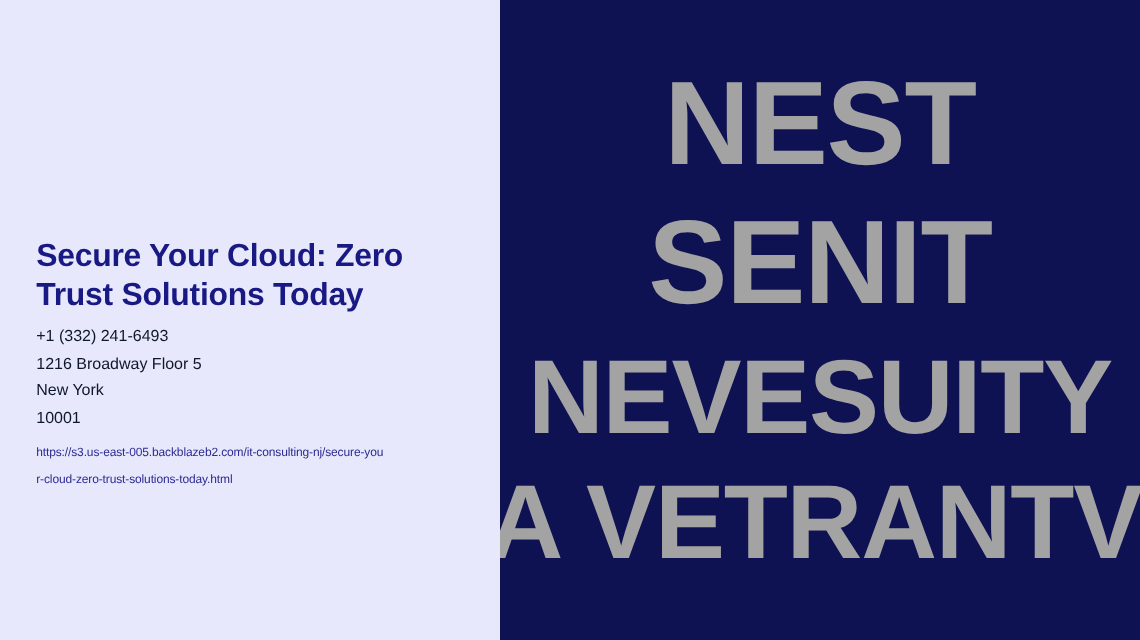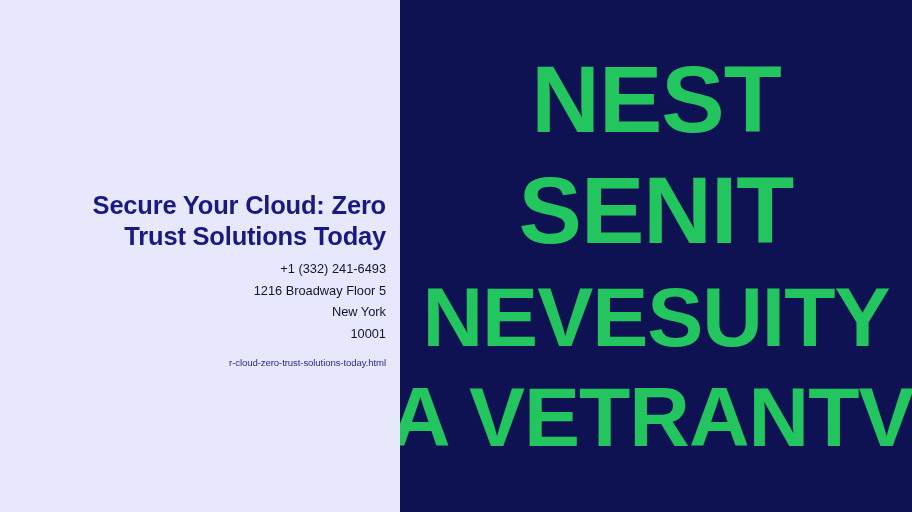--- a/index.html
+++ b/index.html
@@ -28,22 +28,21 @@
     height: 512px;
     flex: 0 0 400px;
     background: #e8e8fc;
     overflow: hidden;
   }
 
   .info-block {
     position: absolute;
     left: 29px;
     top: 190px;
-    right: 14px;
-    text-align: right;
+    right: 27px;
   }
 
   .headline {
     font-family: "Liberation Sans", sans-serif;
     font-size: 25.5px;
     line-height: 31px;
     font-weight: bold;
     color: #191984;
     letter-spacing: -0.2px;
     margin: 0 0 6px 0;
@@ -102,21 +101,21 @@
     height: 512px;
     display: flex;
     flex-direction: column;
     justify-content: center;
     align-items: center;
   }
 
   .poster-line {
     font-family: "Liberation Sans", sans-serif;
     font-weight: bold;
-    color: #22c55e;
+    color: #a3a3a3;
     text-align: center;
     white-space: nowrap;
     letter-spacing: -1px;
     line-height: 1.02;
   }
 
   
   .poster-line.size-fit {
     font-size: 95px;
   }
@@ -146,20 +145,21 @@
 
       <div class="contact-line">+1 (332) 241-6493</div>
 
       <div class="contact-line">1216 Broadway Floor 5</div>
 
       <div class="contact-line">New York</div>
 
       <div class="contact-line">10001</div>
 
       <div class="url-block">
+        <div class="url-line">https://s3.us-east-005.backblazeb2.com/it-consulting-nj/secure-you</div>
         <div class="url-line">r-cloud-zero-trust-solutions-today.html</div>
       </div>
 
     </div>
   </div>
 
   <div class="right-panel">
     <div class="poster-text">
 
       <div class="poster-line size-fit l1">NEST</div>

